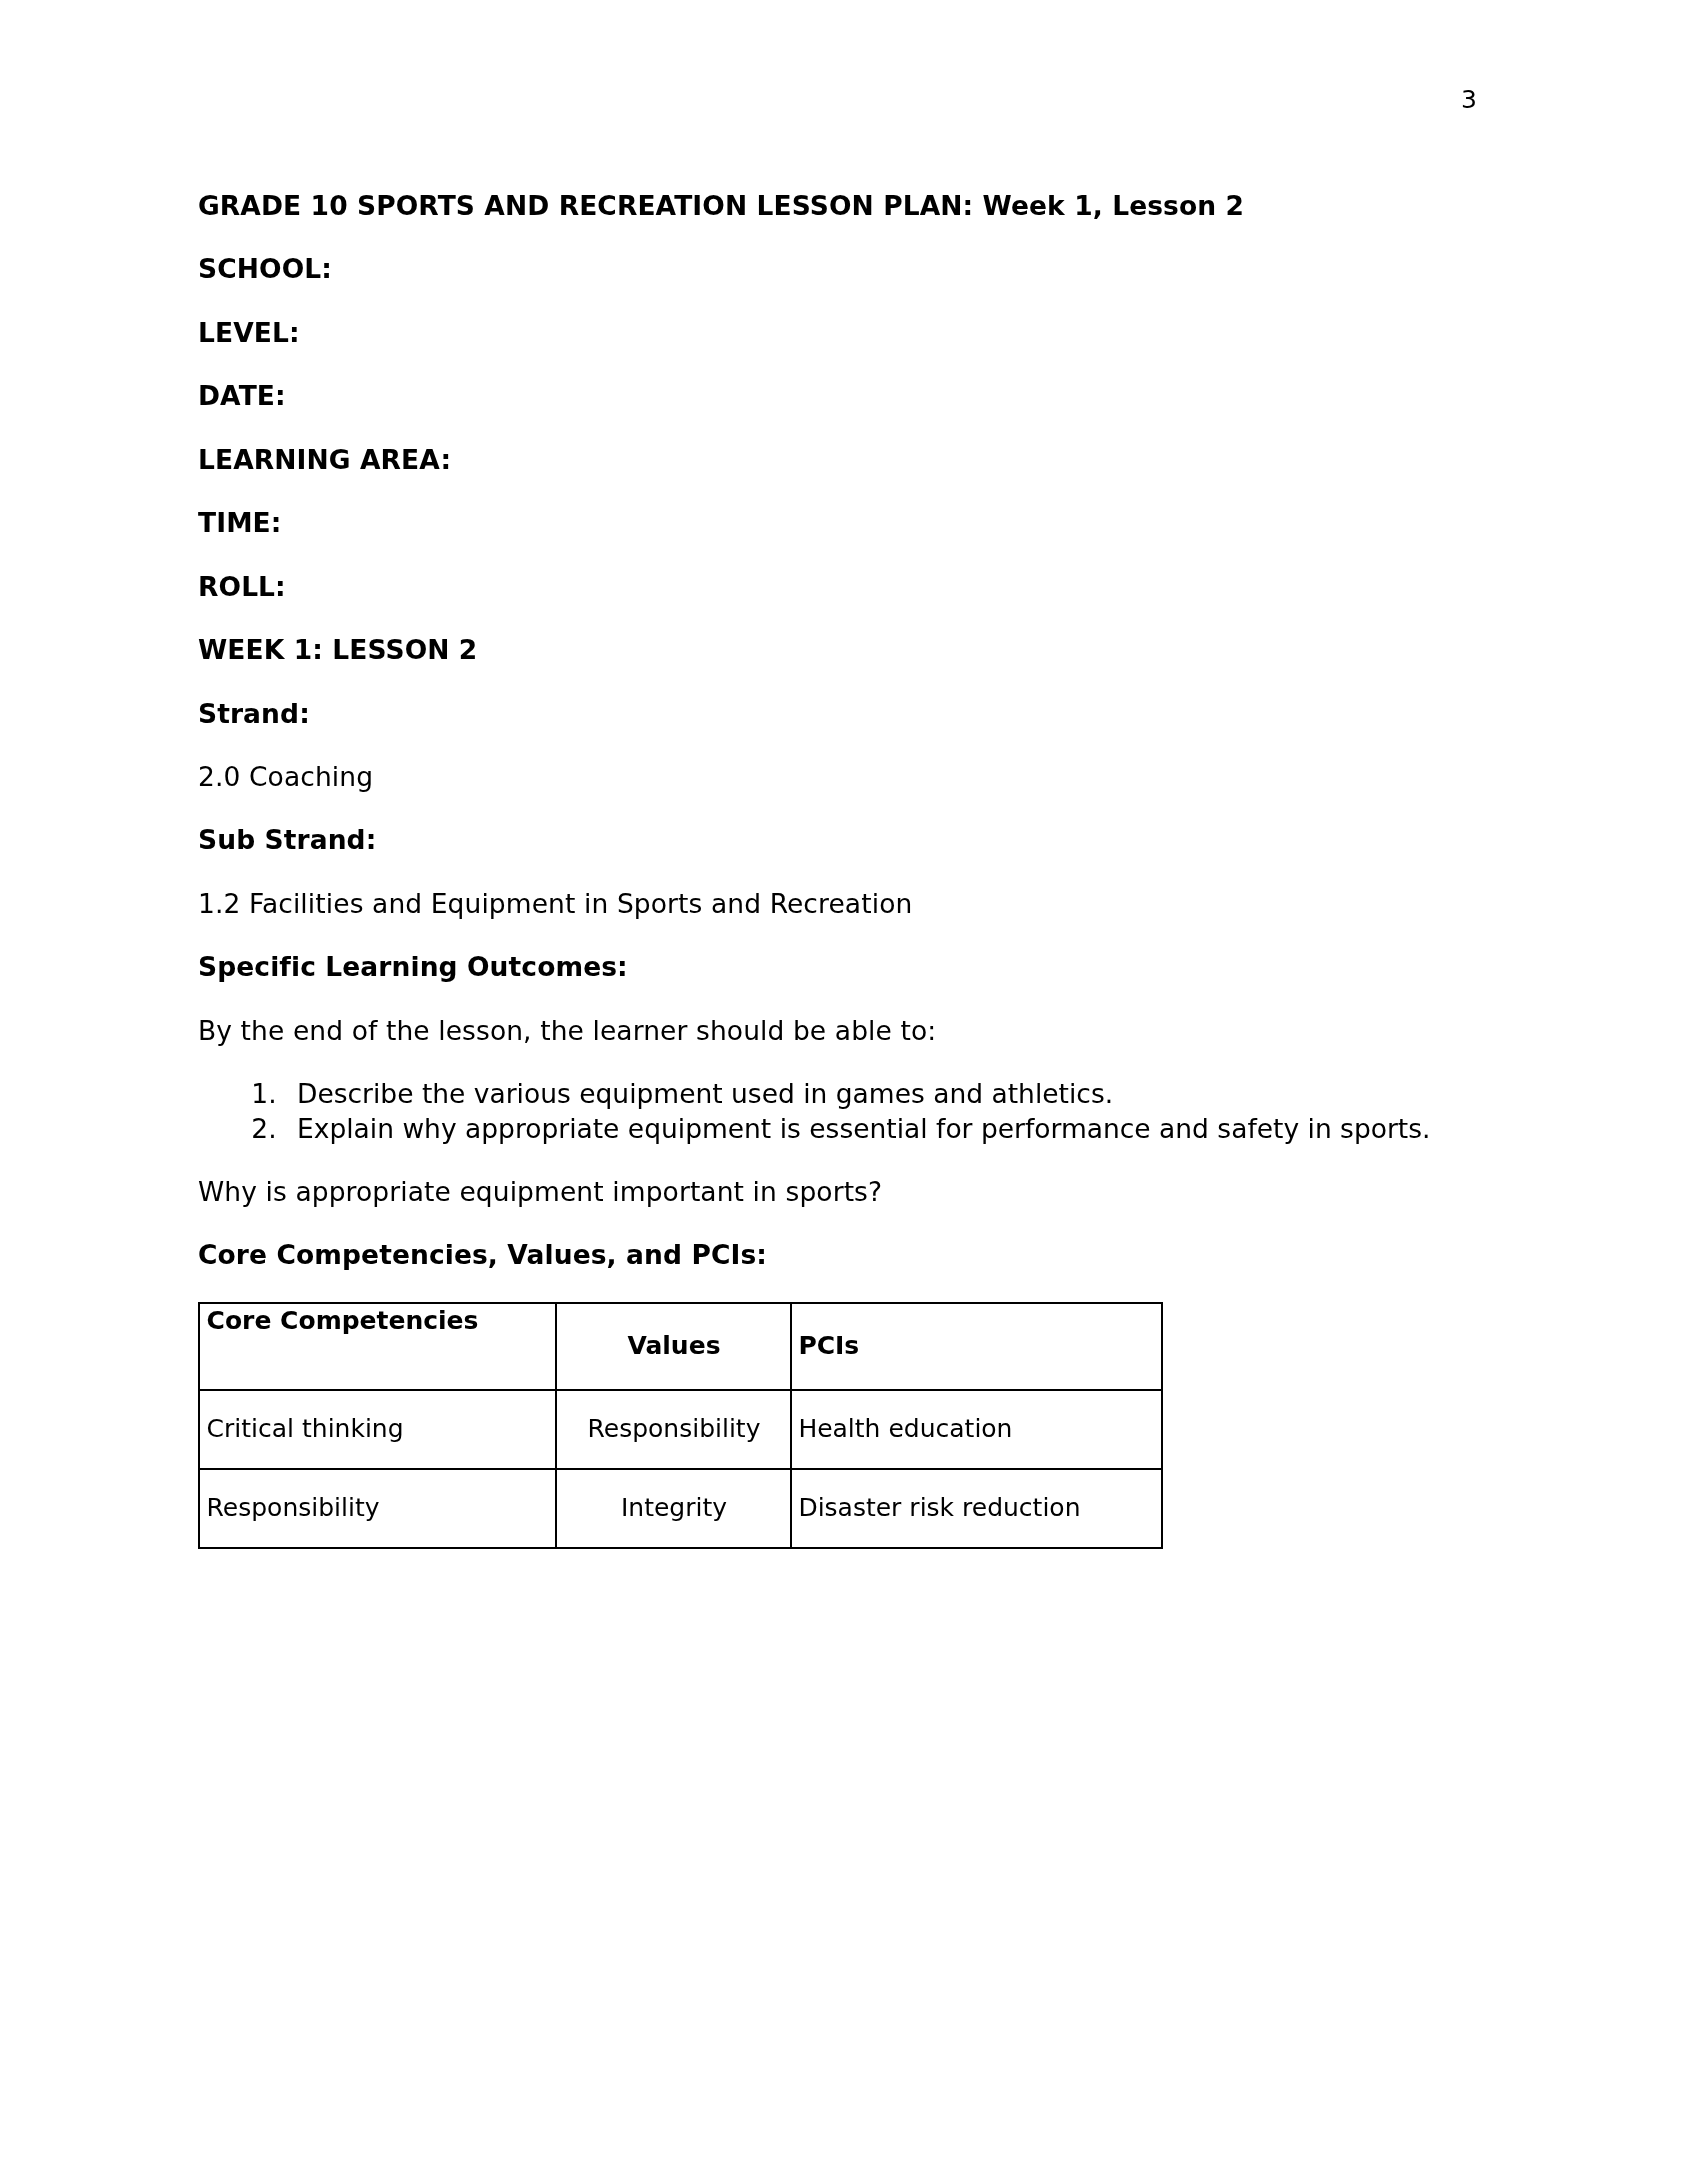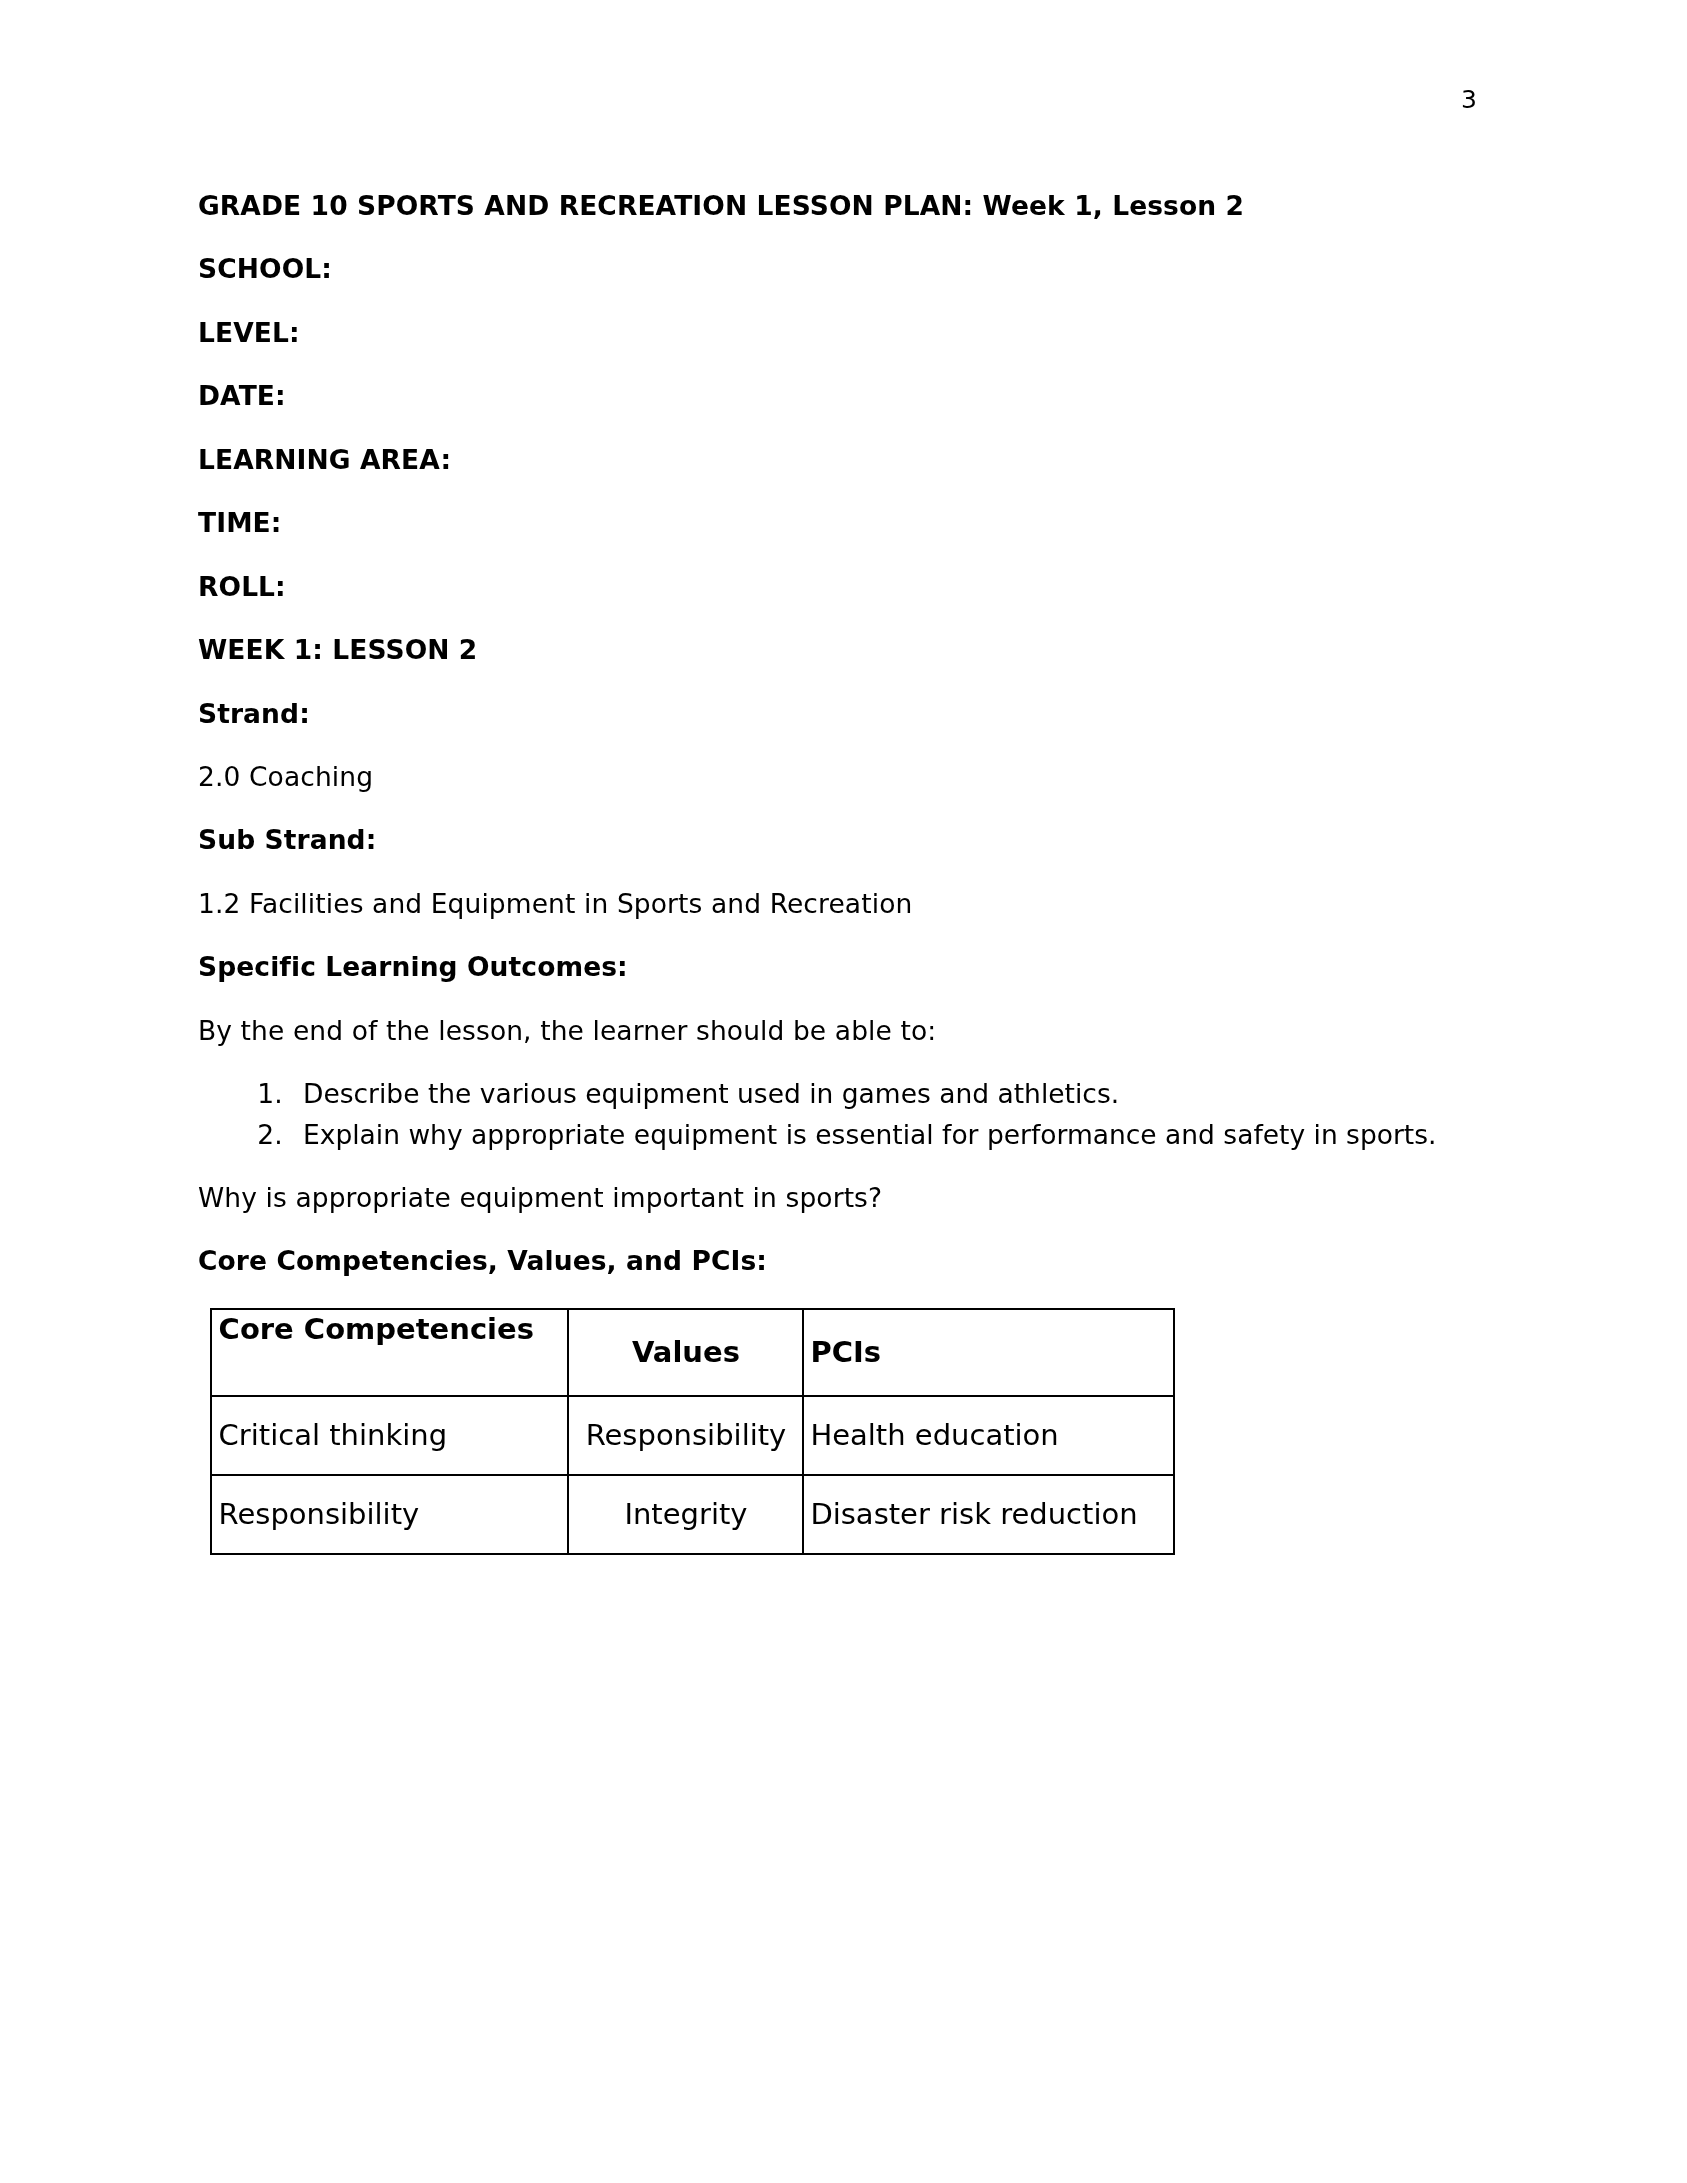--- a/index.html
+++ b/index.html
@@ -58,31 +58,31 @@
 
   
   ol.outcomes {
     margin: 0 0 29px 0;
     padding-left: 87px;
     font-size: 26.5px;
     line-height: 1.30;
     list-style-position: outside;
   }
   ol.outcomes li {
-    margin: 6px;
+    margin: 0;
     padding-left: 12px;
   }
 
   
   table.cc-table {
     border-collapse: collapse;
     table-layout: fixed;
     width: 921px;
-    margin: 12px;
-    font-size: 29px;
+    margin: 0;
+    font-size: 25px;
     line-height: 1.22;
   }
   table.cc-table td {
     border: 2px solid #000000;
     padding: 4px 5.3px 4px 6.6px;
     vertical-align: middle;
   }
   table.cc-table tr.header-row td {
     font-weight: bold;
     vertical-align: middle;

